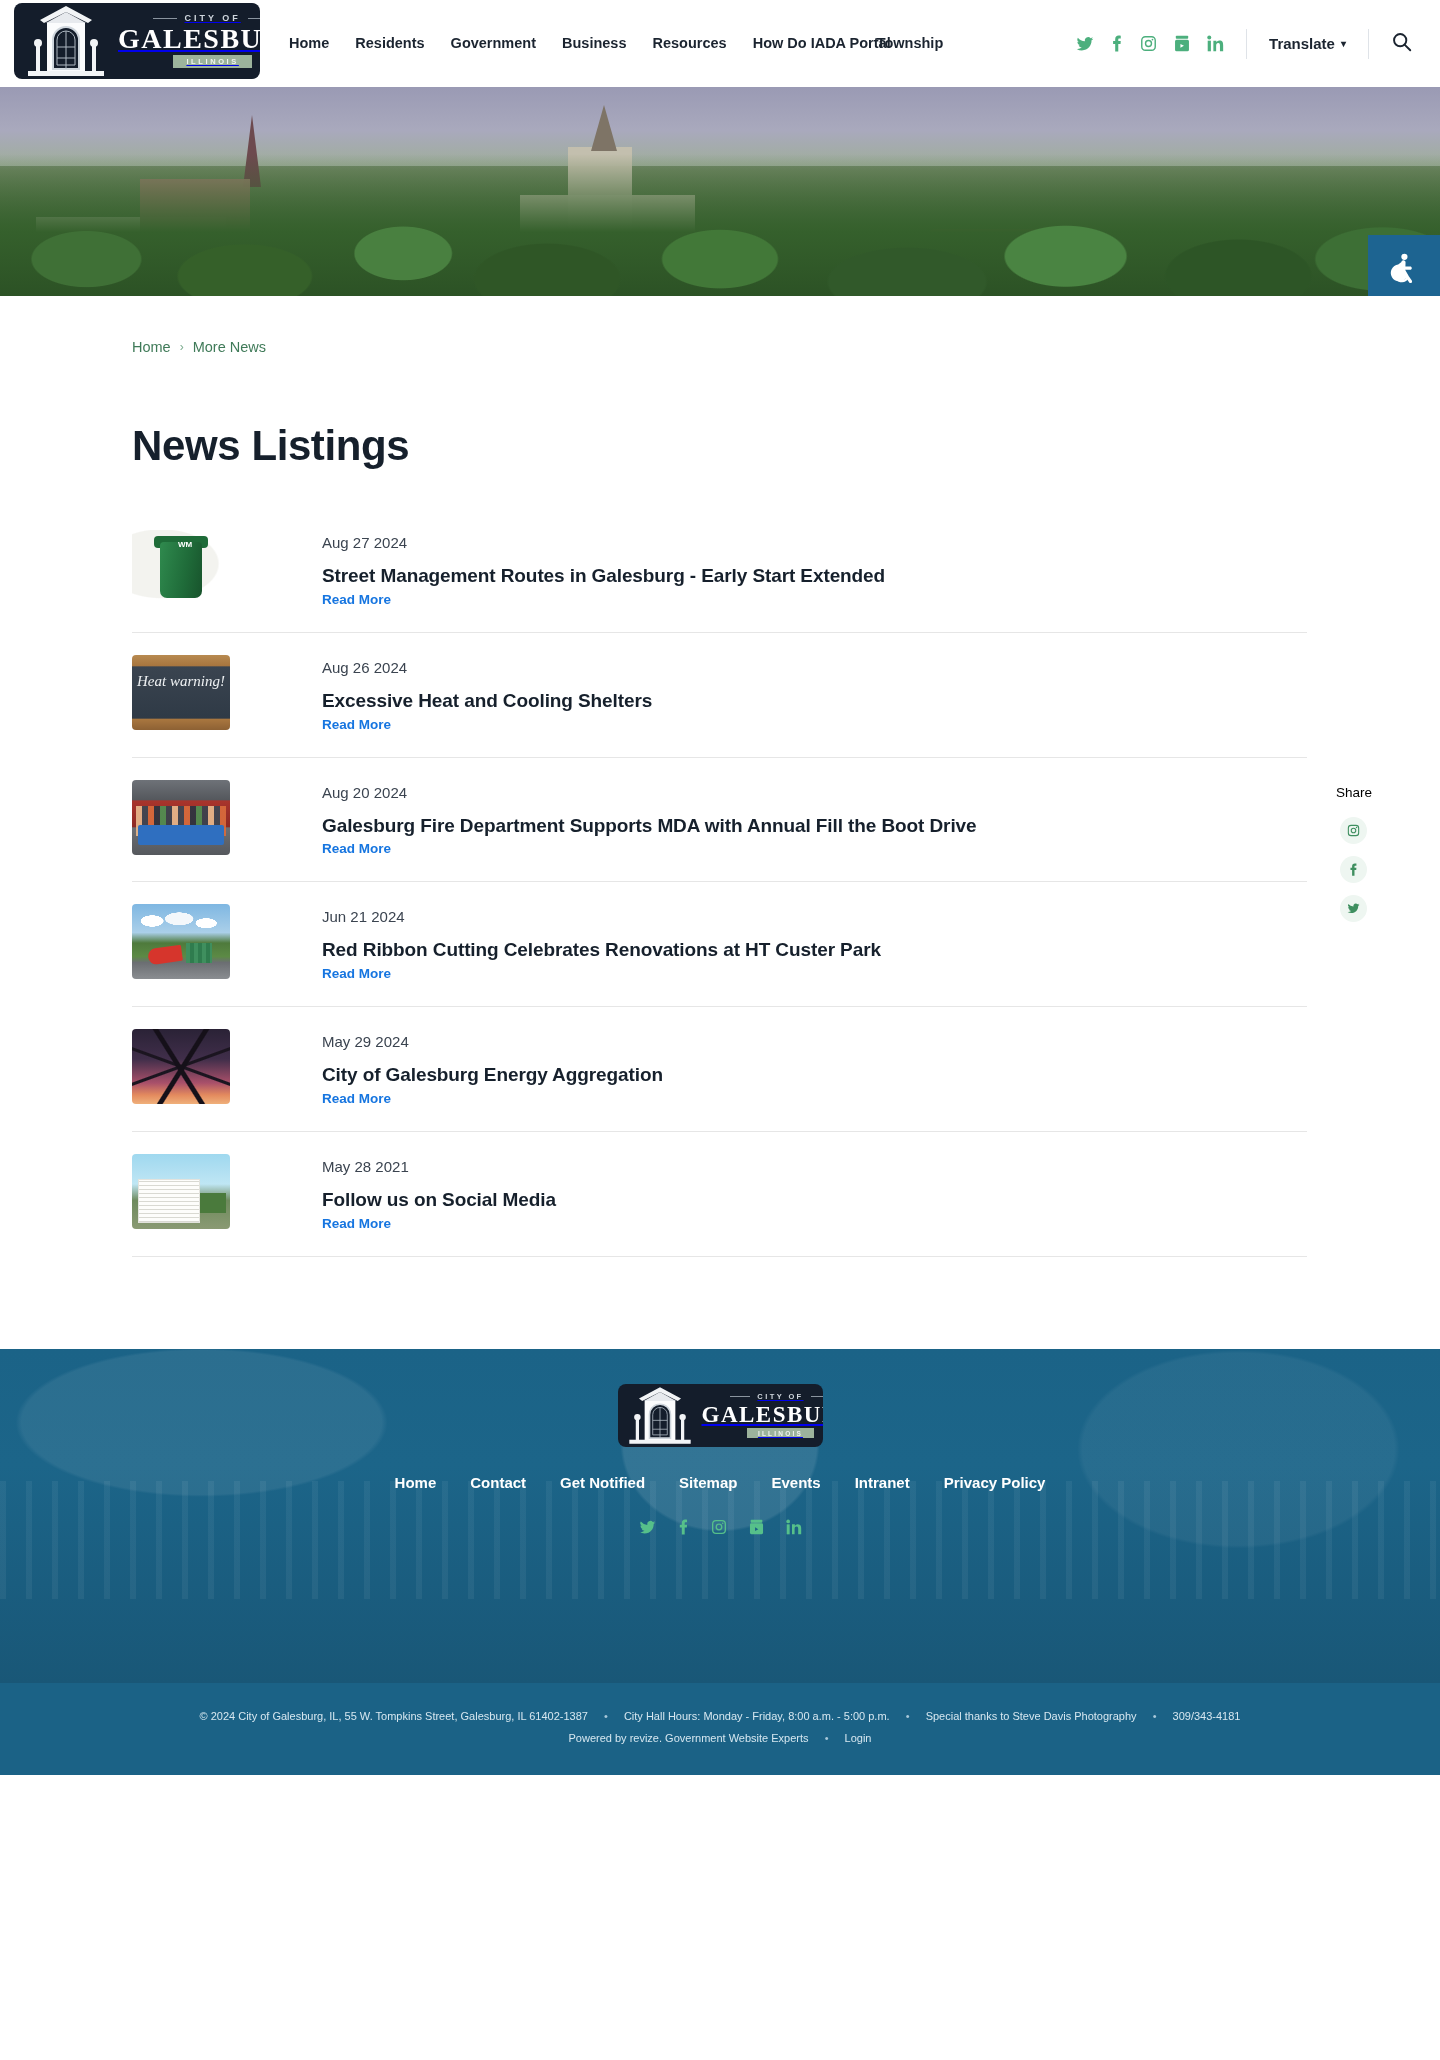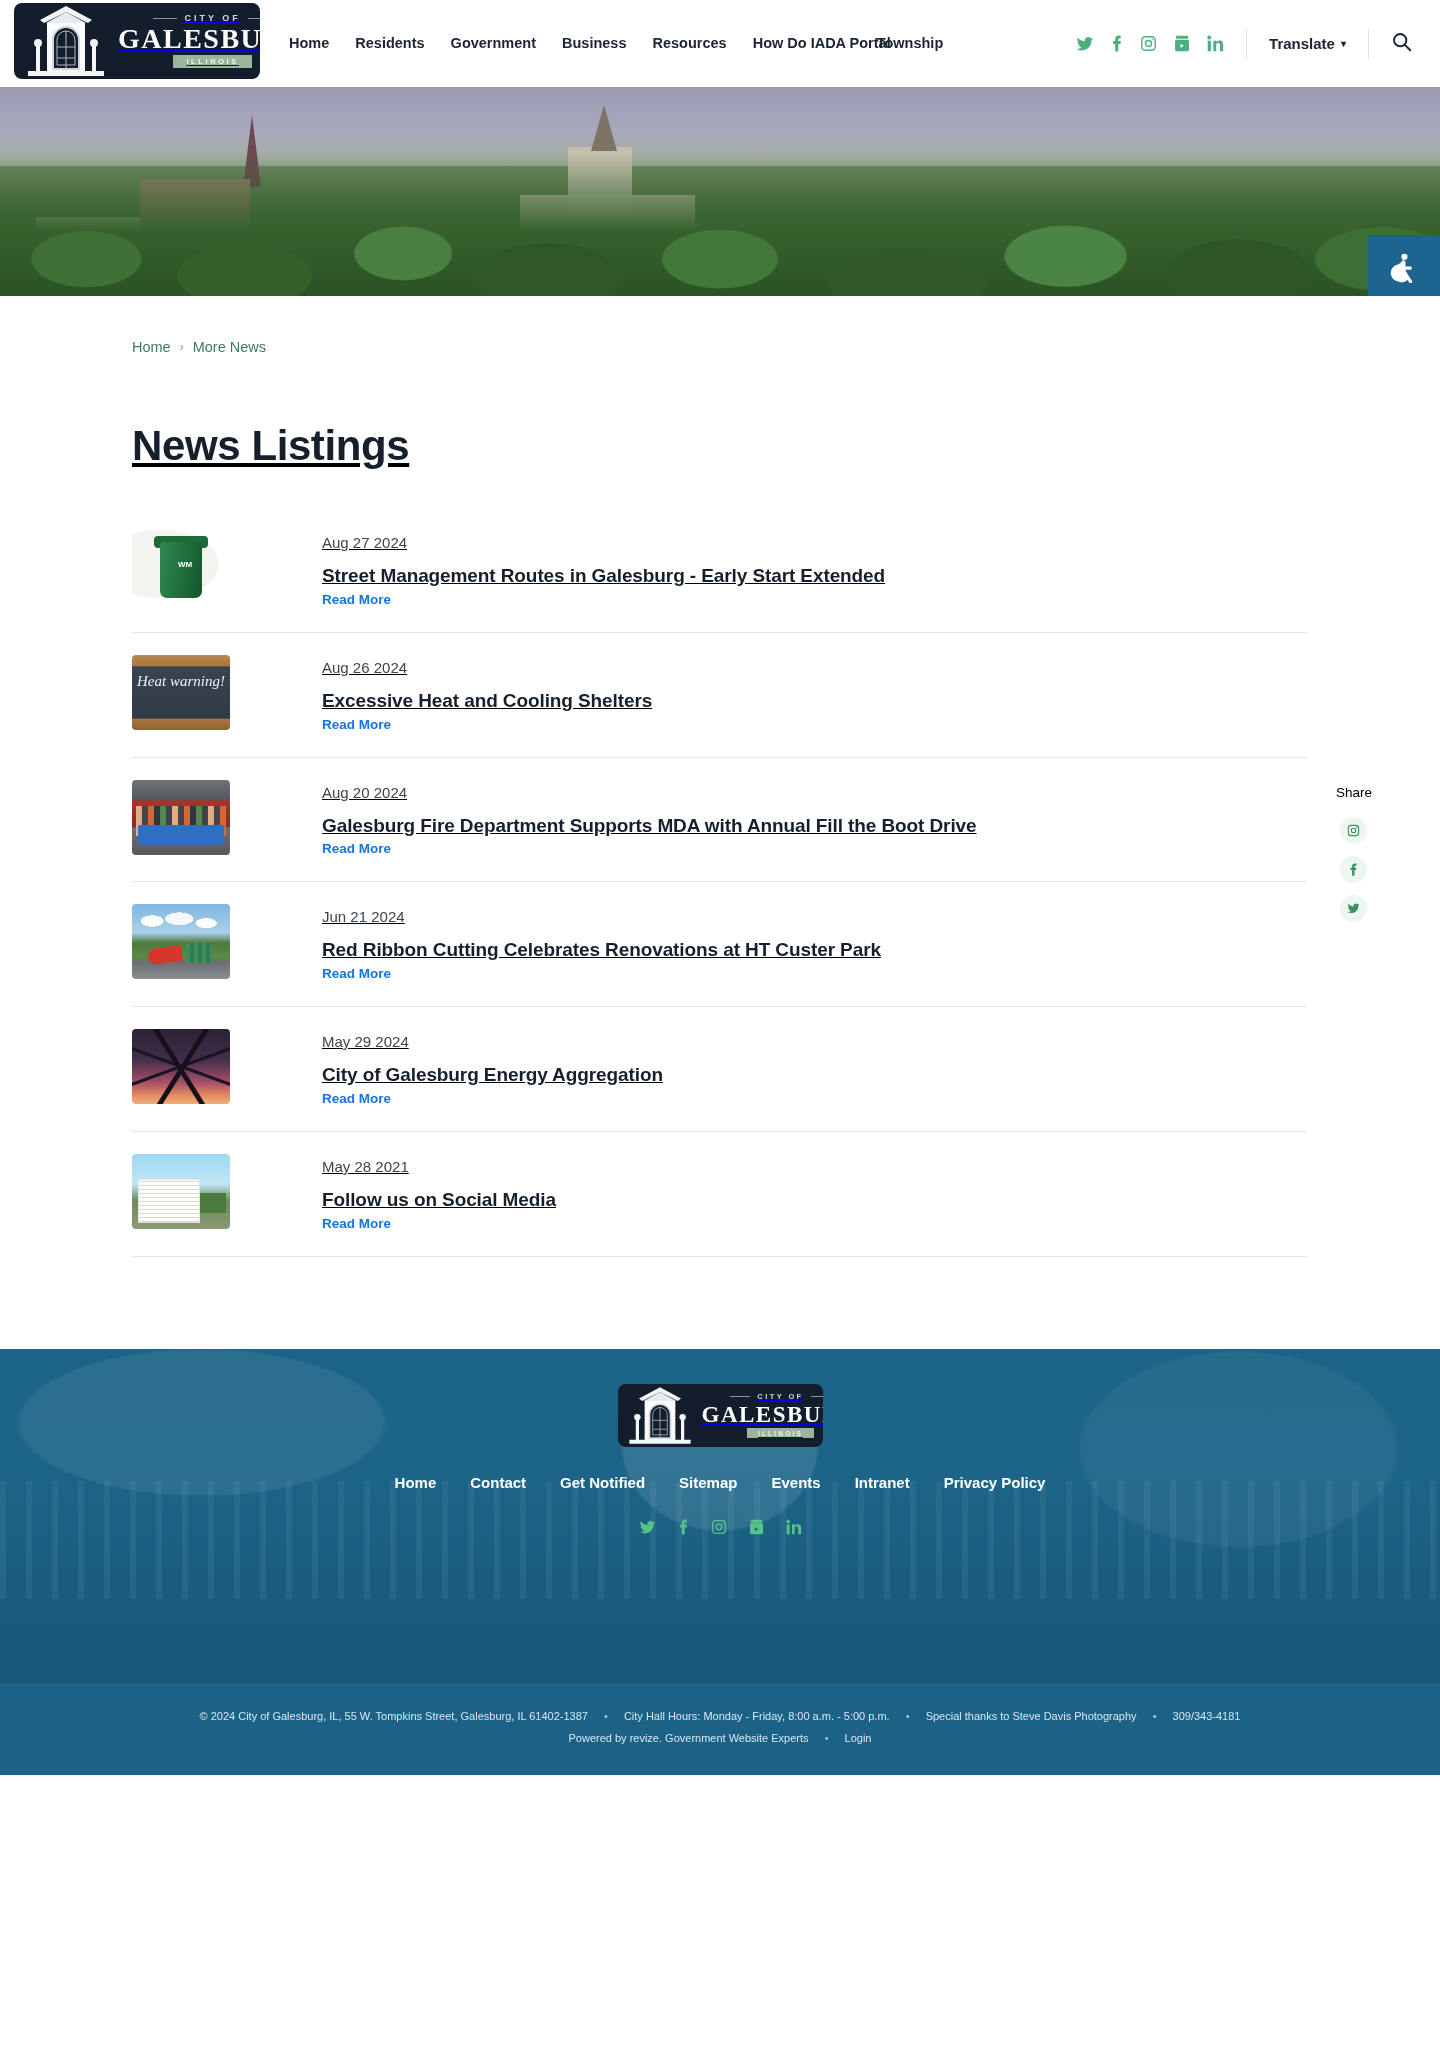--- a/index.html
+++ b/index.html
@@ -118,21 +118,21 @@
 
   
   .breadcrumb-wrap { padding: 43px 0 0 132px; }
   .breadcrumb { display: flex; align-items: center; gap: 9px; font-size: 14.5px; }
   .crumb { color: #3f7a58; text-decoration: none; cursor: pointer; }
   .crumb-sep { color: #7fae92; font-size: 12px; }
   .crumb-current { color: #3f7a58; }
 
   
   .page-main { position: relative; padding: 0 0 92px 0; }
-  .content-wrap { width: 1440px; position: relative; text-decoration: underline; }
+  .content-wrap { width: 1440px; position: relative; }
   .news-col { width: 1175px; margin-left: 132px; }
   .page-title {
     font-size: 42px; font-weight: 800; color: #16202c; letter-spacing: -.4px;
     padding: 67px 0 38px 0;
   }
 
   .news-list { width: 1175px; }
   .news-item {
     display: flex; align-items: flex-start; gap: 0;
     padding: 22px 0 24px 0; border-bottom: 1px solid #e6e6e6;
@@ -159,21 +159,21 @@
   .th-trash .can {
     position: absolute; left: 28px; top: 12px; width: 42px; height: 56px;
     background: linear-gradient(100deg,#2f8a4e 0%,#1f6b39 60%,#18532c 100%);
     border-radius: 4px 4px 7px 7px;
   }
   .th-trash .lid {
     position: absolute; left: 22px; top: 6px; width: 54px; height: 12px;
     background: #1e6b38; border-radius: 4px;
   }
   .th-trash .wm {
-    position: absolute; left: 46px; top: 30px; color:#fff; font-size:8px; font-weight:800;
+    position: absolute; left: 46px; top: 10px; color:#fff; font-size:8px; font-weight:800;
   }
   .th-heat {
     background: linear-gradient(180deg,#b88a50 0%,#a8763f 14%,#3a4450 16%,#2f3a46 84%,#a8763f 86%,#8d6134 100%);
   }
   .th-heat .txt {
     position: absolute; inset: 14px 4px; color: #eef1f3;
     font-family: "Liberation Serif", serif; font-style: italic;
     font-size: 15px; line-height: 1.15; text-align: center; padding-top: 4px;
   }
   .th-fire { background: linear-gradient(180deg,#6e7278 0%,#55585d 26%,#a8342c 28%,#8e2a24 62%,#6d6f74 64%,#55585d 100%); }

